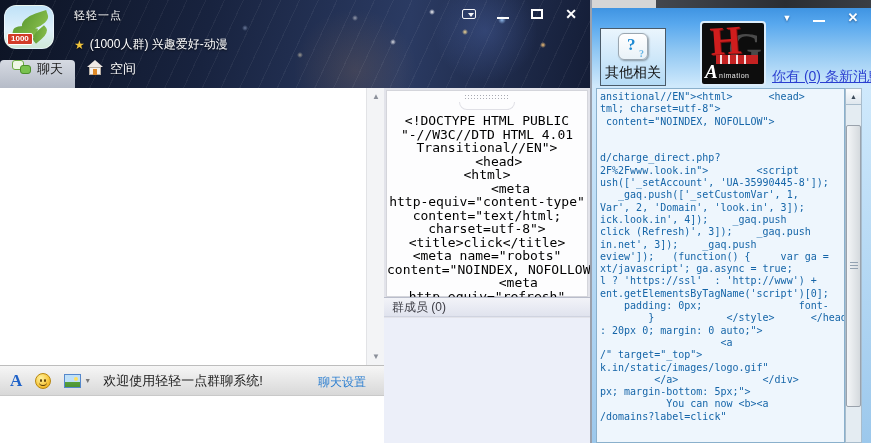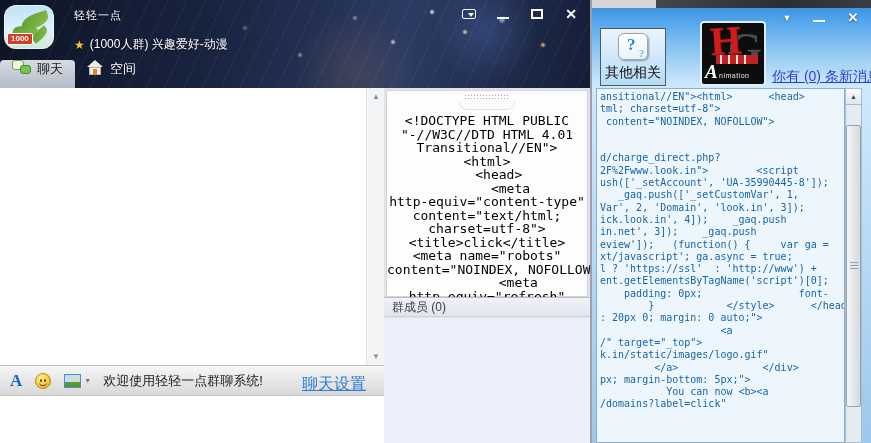--- a/index.html
+++ b/index.html
@@ -86,22 +86,22 @@
   .eye { position:absolute; top:5px; width:2px; height:3px; background:#5a3c08; border-radius:50%; }
   .eye.l { left:4px; } .eye.r { right:4px; }
   .mouth { position:absolute; left:3px; top:8px; width:8px; height:4px; border:1px solid #5a3c08;
     border-top:none; border-left:none; border-right:none; border-radius:0 0 8px 8px; }
   .img-btn { margin-left:13px; width:17px; height:14px; border:1px solid #5588cc; background:
     linear-gradient(180deg,#bfe0f8 0%,#bfe0f8 55%,#58a23c 55%,#4d9234 100%); position:relative; cursor:pointer; }
   .img-btn::after { content:""; position:absolute; right:2px; top:2px; width:4px; height:4px;
     border-radius:50%; background:#ffdf5e; }
   .caret { margin-left:3px; font-size:7px; color:#777; cursor:pointer; }
   .welcome { margin-left:12px; font-size:13px; color:#222; }
-  .settings-link { position:absolute; right:18px; top:8px; font-size:16px; color:#2d7fd0;
-    text-decoration:underline; cursor:pointer; }
+  .settings-link { position:absolute; right:18px; top:8px; font-size:12px; color:#2d7fd0;
+    cursor:pointer; }
   .chat-input { position:absolute; left:0; top:396px; width:384px; height:47px; background:#fff; }
 
   
   .sidebar { position:absolute; left:384px; top:88px; width:206px; height:355px; background:#e2e3ea; }
   .ann-panel { position:absolute; left:2px; top:2px; width:202px; height:207px; background:#fdfdfe;
     border:1px solid #d4d5db; }
   .grip { position:absolute; left:50%; top:3px; transform:translateX(-50%); width:46px; height:7px;
     background-image:radial-gradient(#a8aab2 0.9px, transparent 1px); background-size:3px 3px; cursor:pointer; }
   .notch { position:absolute; left:50%; top:11px; transform:translateX(-50%); width:56px; height:8px;
     background:#fdfdfe; border:1px solid #e0e0e6; border-top:none; border-radius:0 0 8px 8px; }
@@ -244,22 +244,22 @@
     <div class="chat-input"></div>
 
     <div class="sidebar">
       <div class="ann-panel">
         <div class="grip"></div>
         <div class="notch"></div>
         <div class="ann-code">
             <div class="side-code-line">&lt;!DOCTYPE HTML PUBLIC</div>
             <div class="side-code-line">"-//W3C//DTD HTML 4.01</div>
             <div class="side-code-line">Transitional//EN"&gt;</div>
+            <div class="side-code-line">   &lt;head&gt;</div>
             <div class="side-code-line">&lt;html&gt;</div>
-            <div class="side-code-line">   &lt;head&gt;</div>
             <div class="side-code-line">      &lt;meta</div>
             <div class="side-code-line">http-equiv="content-type"</div>
             <div class="side-code-line">content="text/html;</div>
             <div class="side-code-line">charset=utf-8"&gt;</div>
             <div class="side-code-line">&lt;title&gt;click&lt;/title&gt;</div>
             <div class="side-code-line">&lt;meta name="robots"</div>
             <div class="side-code-line">content="NOINDEX, NOFOLLOW"&gt;</div>
             <div class="side-code-line">        &lt;meta</div>
             <div class="side-code-line">http-equiv="refresh"</div>
           </div>
@@ -310,20 +310,21 @@
           <div class="popup-code-line">tml; charset=utf-8"&gt;</div>
           <div class="popup-code-line"> content="NOINDEX, NOFOLLOW"&gt;</div>
           <div class="popup-code-line">&nbsp;</div>
           <div class="popup-code-line">&nbsp;</div>
           <div class="popup-code-line">d/charge_direct.php?</div>
           <div class="popup-code-line">2F%2Fwww.look.in"&gt;        &lt;script</div>
           <div class="popup-code-line">ush(['_setAccount', 'UA-35990445-8']);</div>
           <div class="popup-code-line">   _gaq.push(['_setCustomVar', 1,</div>
           <div class="popup-code-line">Var', 2, 'Domain', 'look.in', 3]);</div>
           <div class="popup-code-line">ick.look.in', 4]);    _gaq.push</div>
+          <div class="popup-code-line">click (Refresh)', 3]);    _gaq.push</div>
           <div class="popup-code-line">in.net', 3]);    _gaq.push</div>
           <div class="popup-code-line">eview']);   (function() {     var ga =</div>
           <div class="popup-code-line">xt/javascript'; ga.async = true;</div>
           <div class="popup-code-line">l ? 'https://ssl'  : 'http://www') +</div>
           <div class="popup-code-line">ent.getElementsByTagName('script')[0];</div>
           <div class="popup-code-line">    padding: 0px;                font-</div>
           <div class="popup-code-line">        }            &lt;/style&gt;      &lt;/head&gt;</div>
           <div class="popup-code-line">: 20px 0; margin: 0 auto;"&gt;</div>
           <div class="popup-code-line">                    &lt;a</div>
           <div class="popup-code-line">/" target="_top"&gt;</div>

